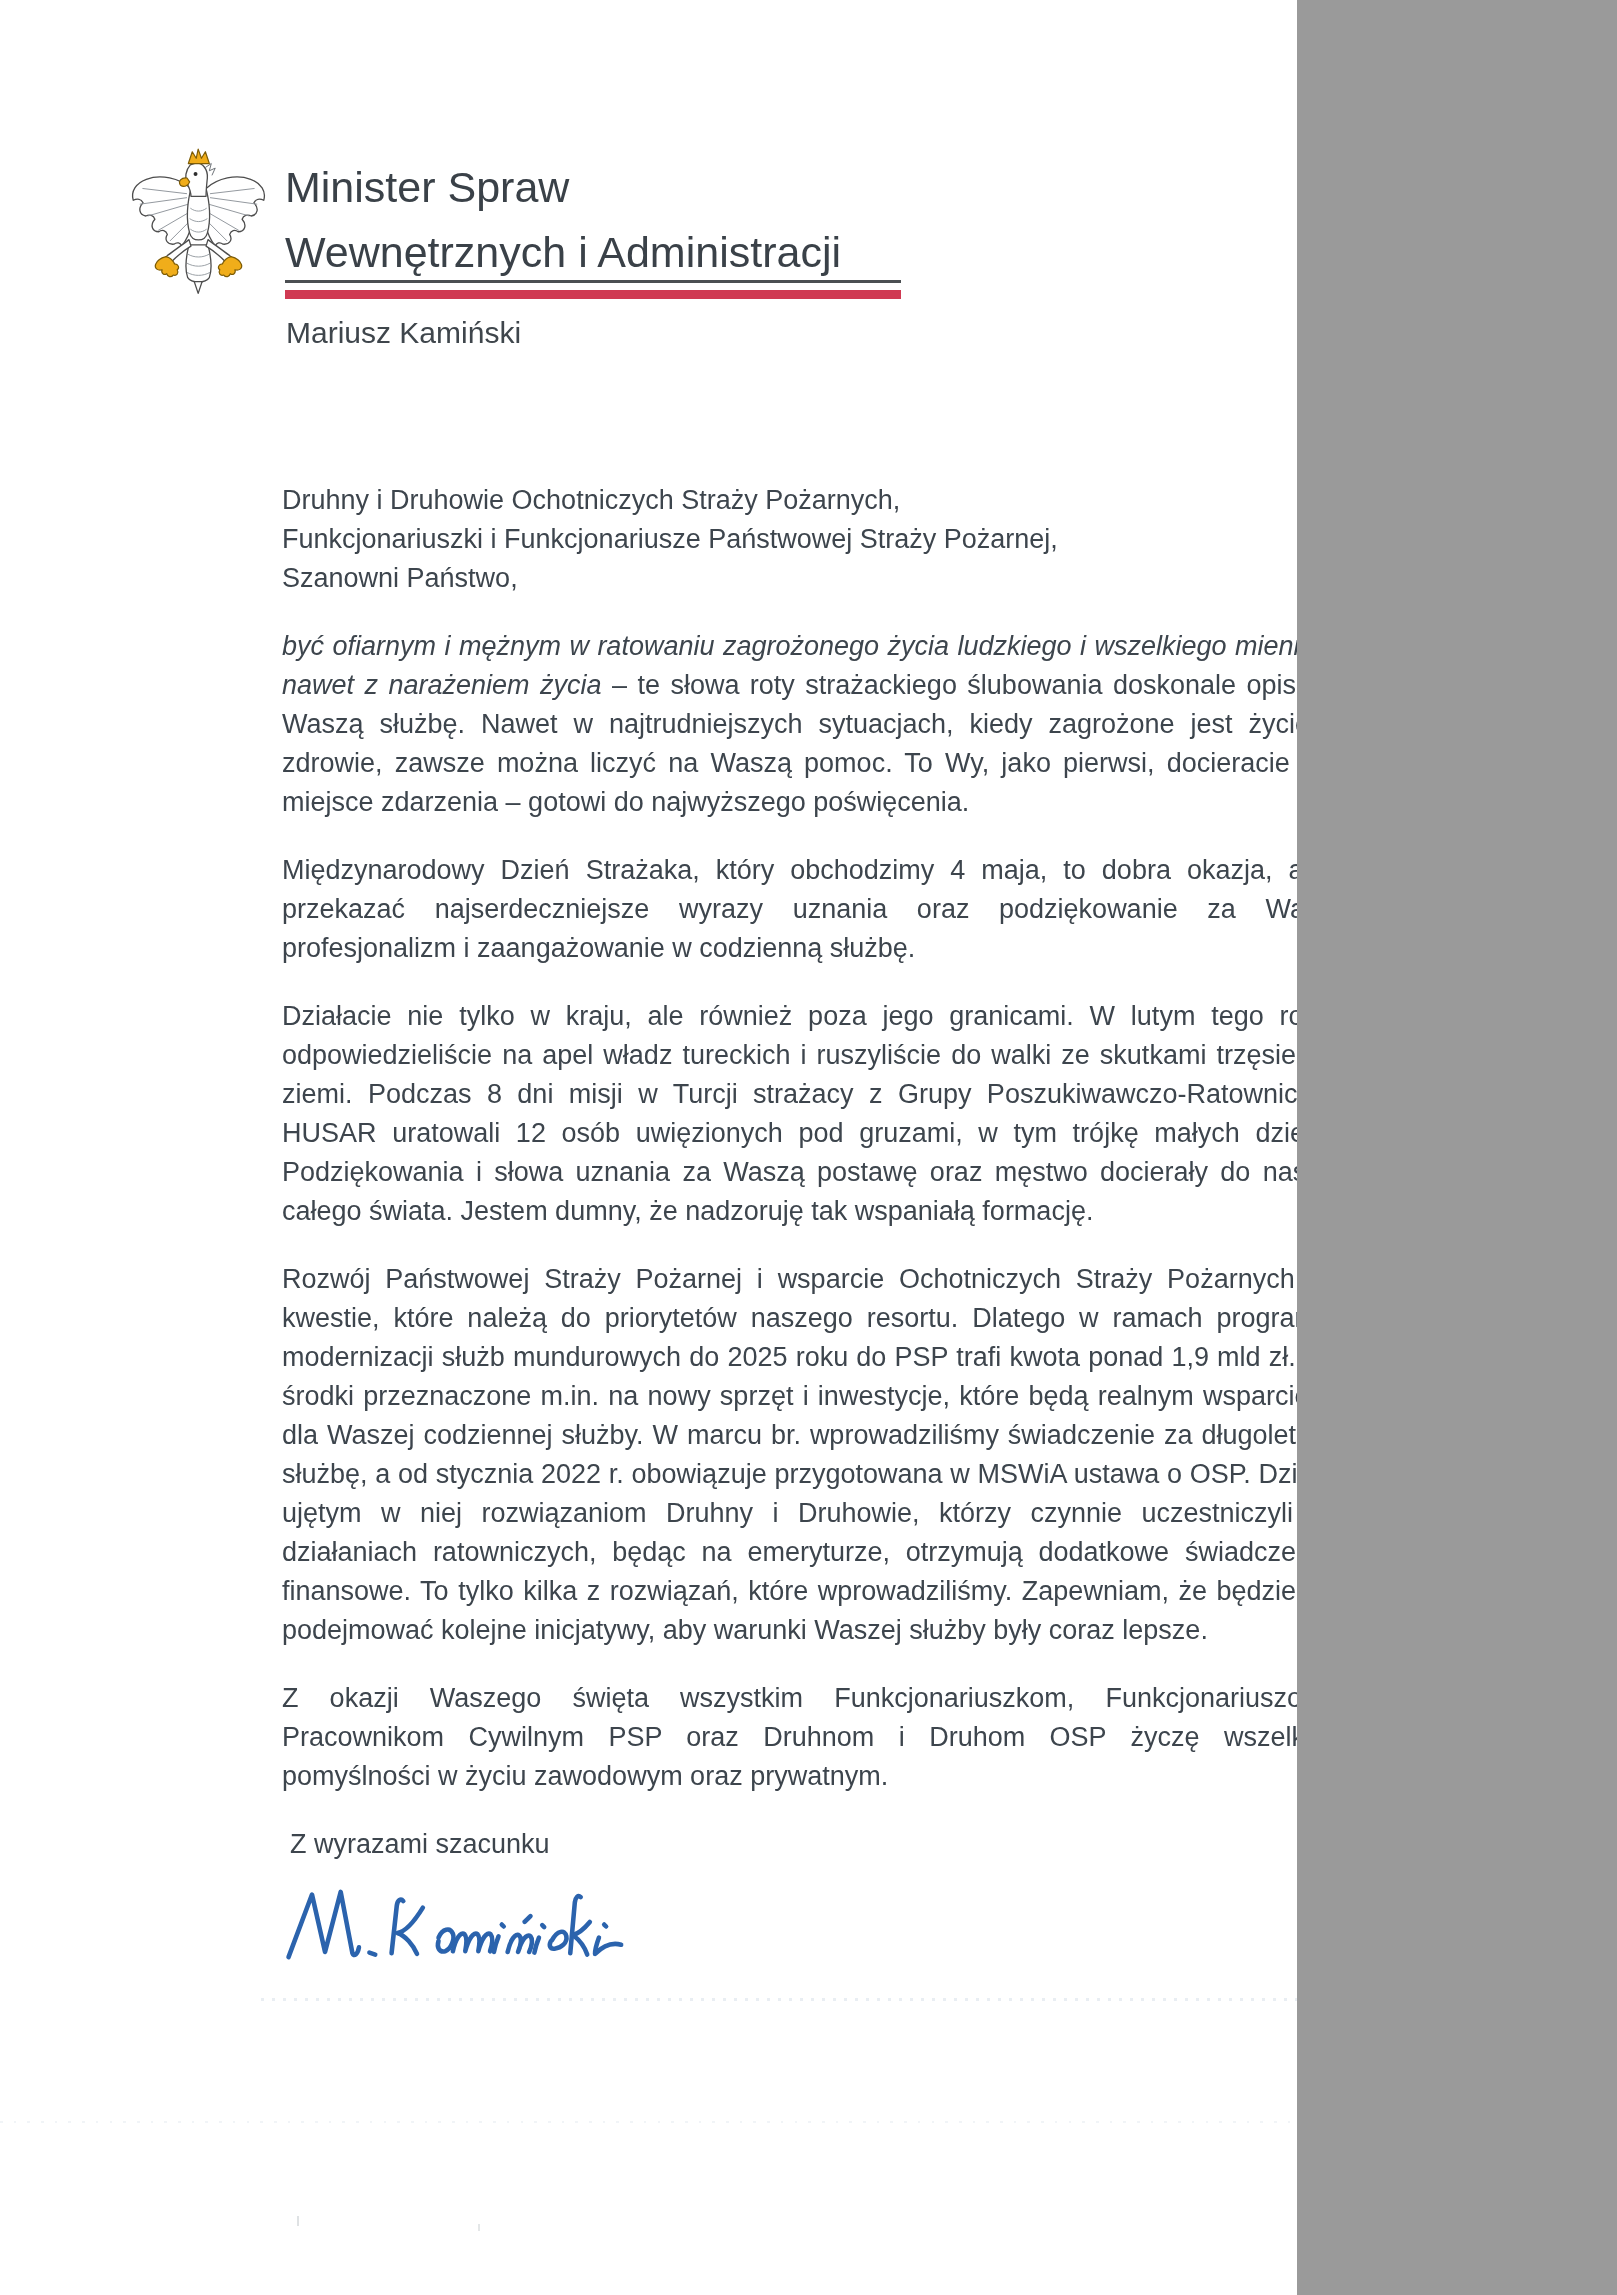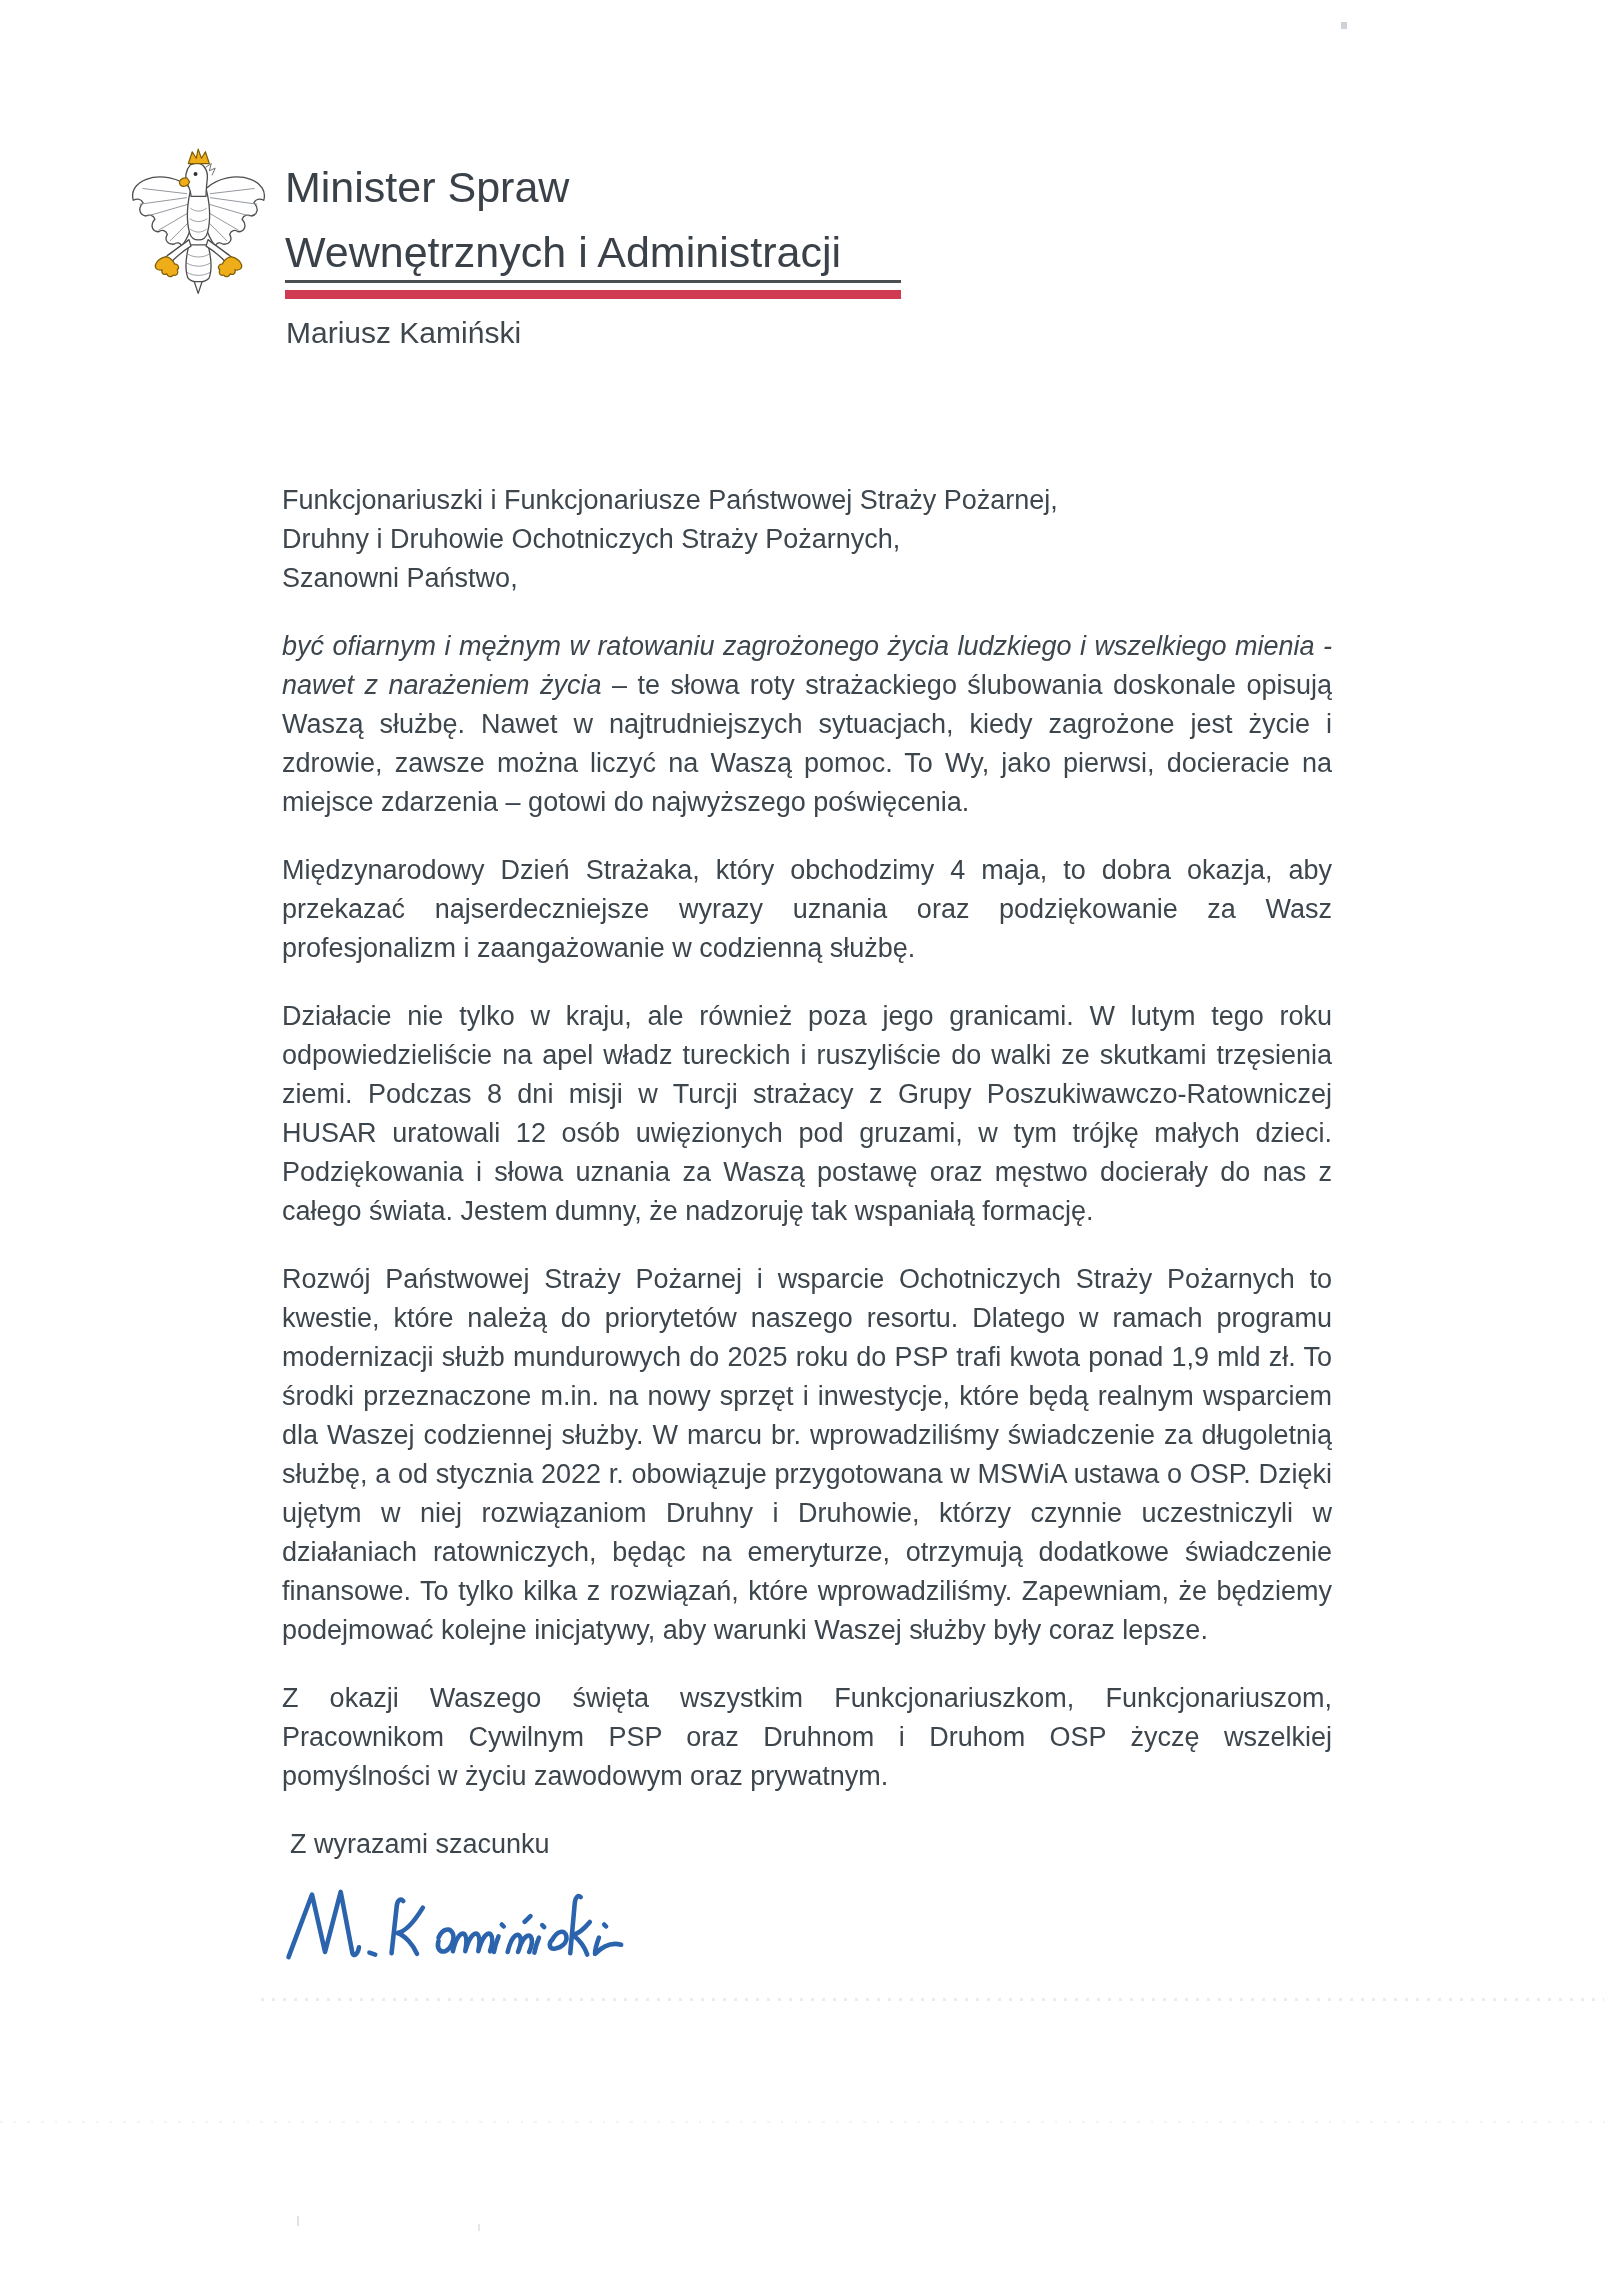--- a/index.html
+++ b/index.html
@@ -1,18 +1,18 @@
 <!DOCTYPE html>
 <html lang="pl" style="font-size:10.4px"><head>
 <meta charset="utf-8">
 <style>
   html,body{margin:0;padding:0;background:#9a9a9a;}
   .page{
     position:relative;
-    width:1617px;height:2295px;
+    width:1297px;height:2295px;
     background:#ffffff;
     overflow:hidden;
     font-family:"Liberation Sans", sans-serif;
     color:#3c444c;
   }
   
   .coat{position:absolute;left:128px;top:147px;width:141px;height:159px;}
   .ministry-title{
     position:absolute;left:285px;top:155px;width:717px;
     font-size:43px;line-height:65px;font-weight:400;
@@ -102,22 +102,22 @@
     <div class="bar-dark"></div>
     <div class="bar-gap"></div>
     <div class="bar-red"></div>
   </div>
 
   <div class="minister-name">Mariusz Kamiński</div>
 
   <div class="letter-body">
 
     <div class="salutation">
+      <div>Druhny i Druhowie Ochotniczych Straży Pożarnych,</div>
       <div>Funkcjonariuszki i Funkcjonariusze Państwowej Straży Pożarnej,</div>
-      <div>Druhny i Druhowie Ochotniczych Straży Pożarnych,</div>
       <div>Szanowni Państwo,</div>
     </div>
 
     <p><em>być ofiarnym i mężnym w ratowaniu zagrożonego życia ludzkiego i wszelkiego mienia - nawet z narażeniem życia</em><span> – te słowa roty strażackiego ślubowania doskonale opisują Waszą służbę. Nawet w najtrudniejszych sytuacjach, kiedy zagrożone jest życie i zdrowie, zawsze można liczyć na Waszą pomoc. To Wy, jako pierwsi, docieracie na miejsce zdarzenia – gotowi do najwyższego poświęcenia.</span></p>
 
     <p>Międzynarodowy Dzień Strażaka, który obchodzimy 4 maja, to dobra okazja, aby przekazać najserdeczniejsze wyrazy uznania oraz podziękowanie za Wasz profesjonalizm i zaangażowanie w codzienną służbę.</p>
 
     <p>Działacie nie tylko w kraju, ale również poza jego granicami. W lutym tego roku odpowiedzieliście na apel władz tureckich i ruszyliście do walki ze skutkami trzęsienia ziemi. Podczas 8 dni misji w Turcji strażacy z Grupy Poszukiwawczo-Ratowniczej HUSAR uratowali 12 osób uwięzionych pod gruzami, w tym trójkę małych dzieci. Podziękowania i słowa uznania za Waszą postawę oraz męstwo docierały do nas z całego świata. Jestem dumny, że nadzoruję tak wspaniałą formację.</p>
 
     <p>Rozwój Państwowej Straży Pożarnej i wsparcie Ochotniczych Straży Pożarnych to kwestie, które należą do priorytetów naszego resortu. Dlatego w ramach programu modernizacji służb mundurowych do 2025 roku do PSP trafi kwota ponad 1,9 mld zł. To środki przeznaczone m.in. na nowy sprzęt i inwestycje, które będą realnym wsparciem dla Waszej codziennej służby. W marcu br. wprowadziliśmy świadczenie za długoletnią służbę, a od stycznia 2022 r. obowiązuje przygotowana w MSWiA ustawa o OSP. Dzięki ujętym w niej rozwiązaniom Druhny i Druhowie, którzy czynnie uczestniczyli w działaniach ratowniczych, będąc na emeryturze, otrzymują dodatkowe świadczenie finansowe. To tylko kilka z rozwiązań, które wprowadziliśmy. Zapewniam, że będziemy podejmować kolejne inicjatywy, aby warunki Waszej służby były coraz lepsze.</p>

